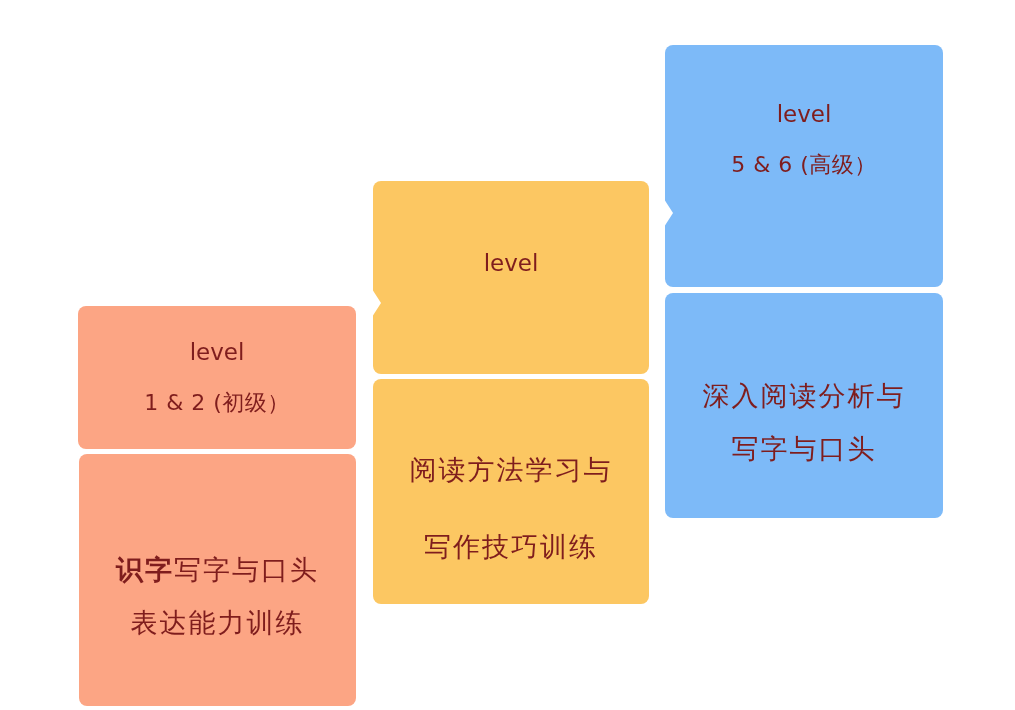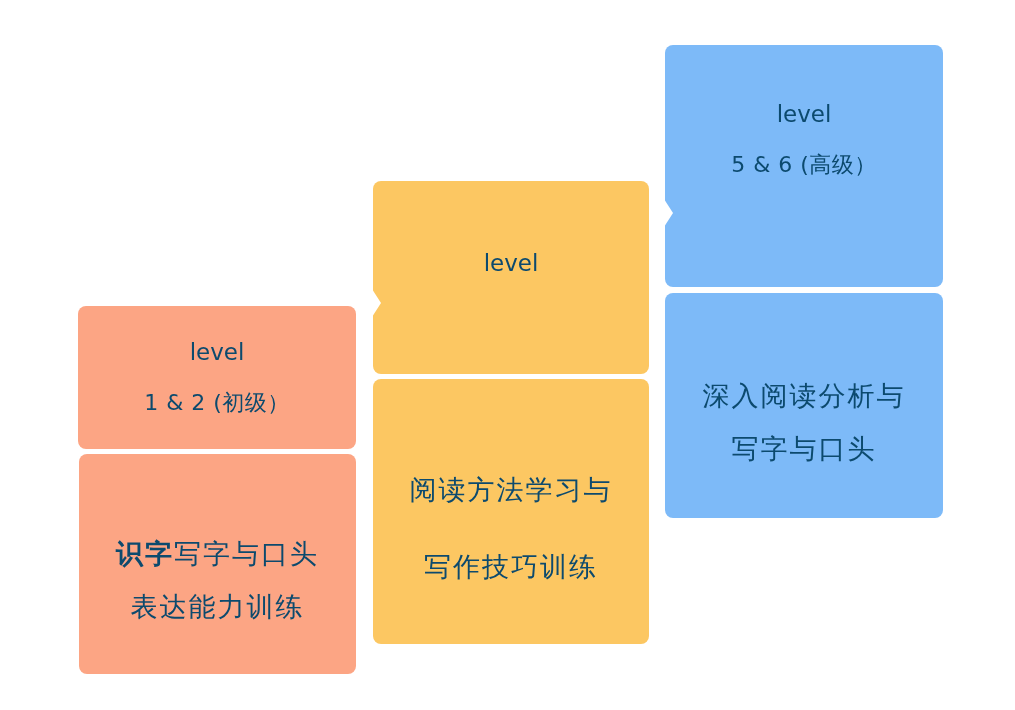--- a/index.html
+++ b/index.html
@@ -2,21 +2,21 @@
 <html><head>
   <meta charset="utf-8">
   <style>
     html, body { margin: 0; padding: 0; }
     body {
       width: 1015px; height: 710px; position: relative; overflow: hidden;
       background: #ffffff;
       font-family: "DejaVu Sans", "Liberation Sans", sans-serif;
     }
     .box {
-      position: absolute; border-radius: 8px; color: #0c4a6e;
+      position: absolute; border-radius: 8px; color: #7f1d1d;
       display: flex; flex-direction: column; align-items: center; justify-content: center;
       text-align: center;
     }
     .head .lvl { font-size: 23px; line-height: 1; margin-bottom: 28px; }
     .head .rng { font-size: 22px; line-height: 1; letter-spacing: 0.5px; text-align: right; }
     .body .l1, .body .l2 { font-size: 27px; line-height: 1; letter-spacing: 2px; }
     .body .l1 { margin-bottom: 26px; margin-top: 32px; }
     .notch {
       position: absolute; left: -1px; width: 0; height: 0;
       border-top: 14px solid transparent; border-bottom: 14px solid transparent;
@@ -24,30 +24,30 @@
     }
     .b { font-weight: bold; }
   </style>
 </head>
 <body>
 
 <div class="box head" style="left:78px; top:306px; width:278px; height:143px; background:#fca584;">
   <div class="lvl">level</div>
   <div class="rng">1 &amp; 2 (初级）</div>
 </div>
-<div class="box body" style="left:79px; top:454px; width:277px; height:220px; background:#fca584;">
+<div class="box body" style="left:79px; top:454px; width:277px; height:252px; background:#fca584;">
   <div class="l1"><span class="b">识字</span><span>写字与口头</span></div>
   <div class="l2">表达能力训练</div>
 </div>
 
 <div class="box head" style="left:373px; top:181px; width:276px; height:193px; background:#fcc762;">
   <div class="notch" style="top:108px;"></div>
   <div class="lvl">level</div>
 </div>
-<div class="box body" style="left:373px; top:379px; width:276px; height:265px; background:#fcc762;gap:24px;">
+<div class="box body" style="left:373px; top:379px; width:276px; height:225px; background:#fcc762;gap:24px;">
   <div class="l1">阅读方法学习与</div>
   <div class="l2">写作技巧训练</div>
 </div>
 
 <div class="box head" style="left:665px; top:45px; width:278px; height:242px; background:#7dbaf8;">
   <div class="notch" style="top:154px;"></div>
   <div class="lvl" style="margin-top:-54px;">level</div>
   <div class="rng">5 &amp; 6 (高级）</div>
 </div>
 <div class="box body" style="left:665px; top:293px; width:278px; height:225px; background:#7dbaf8;">

